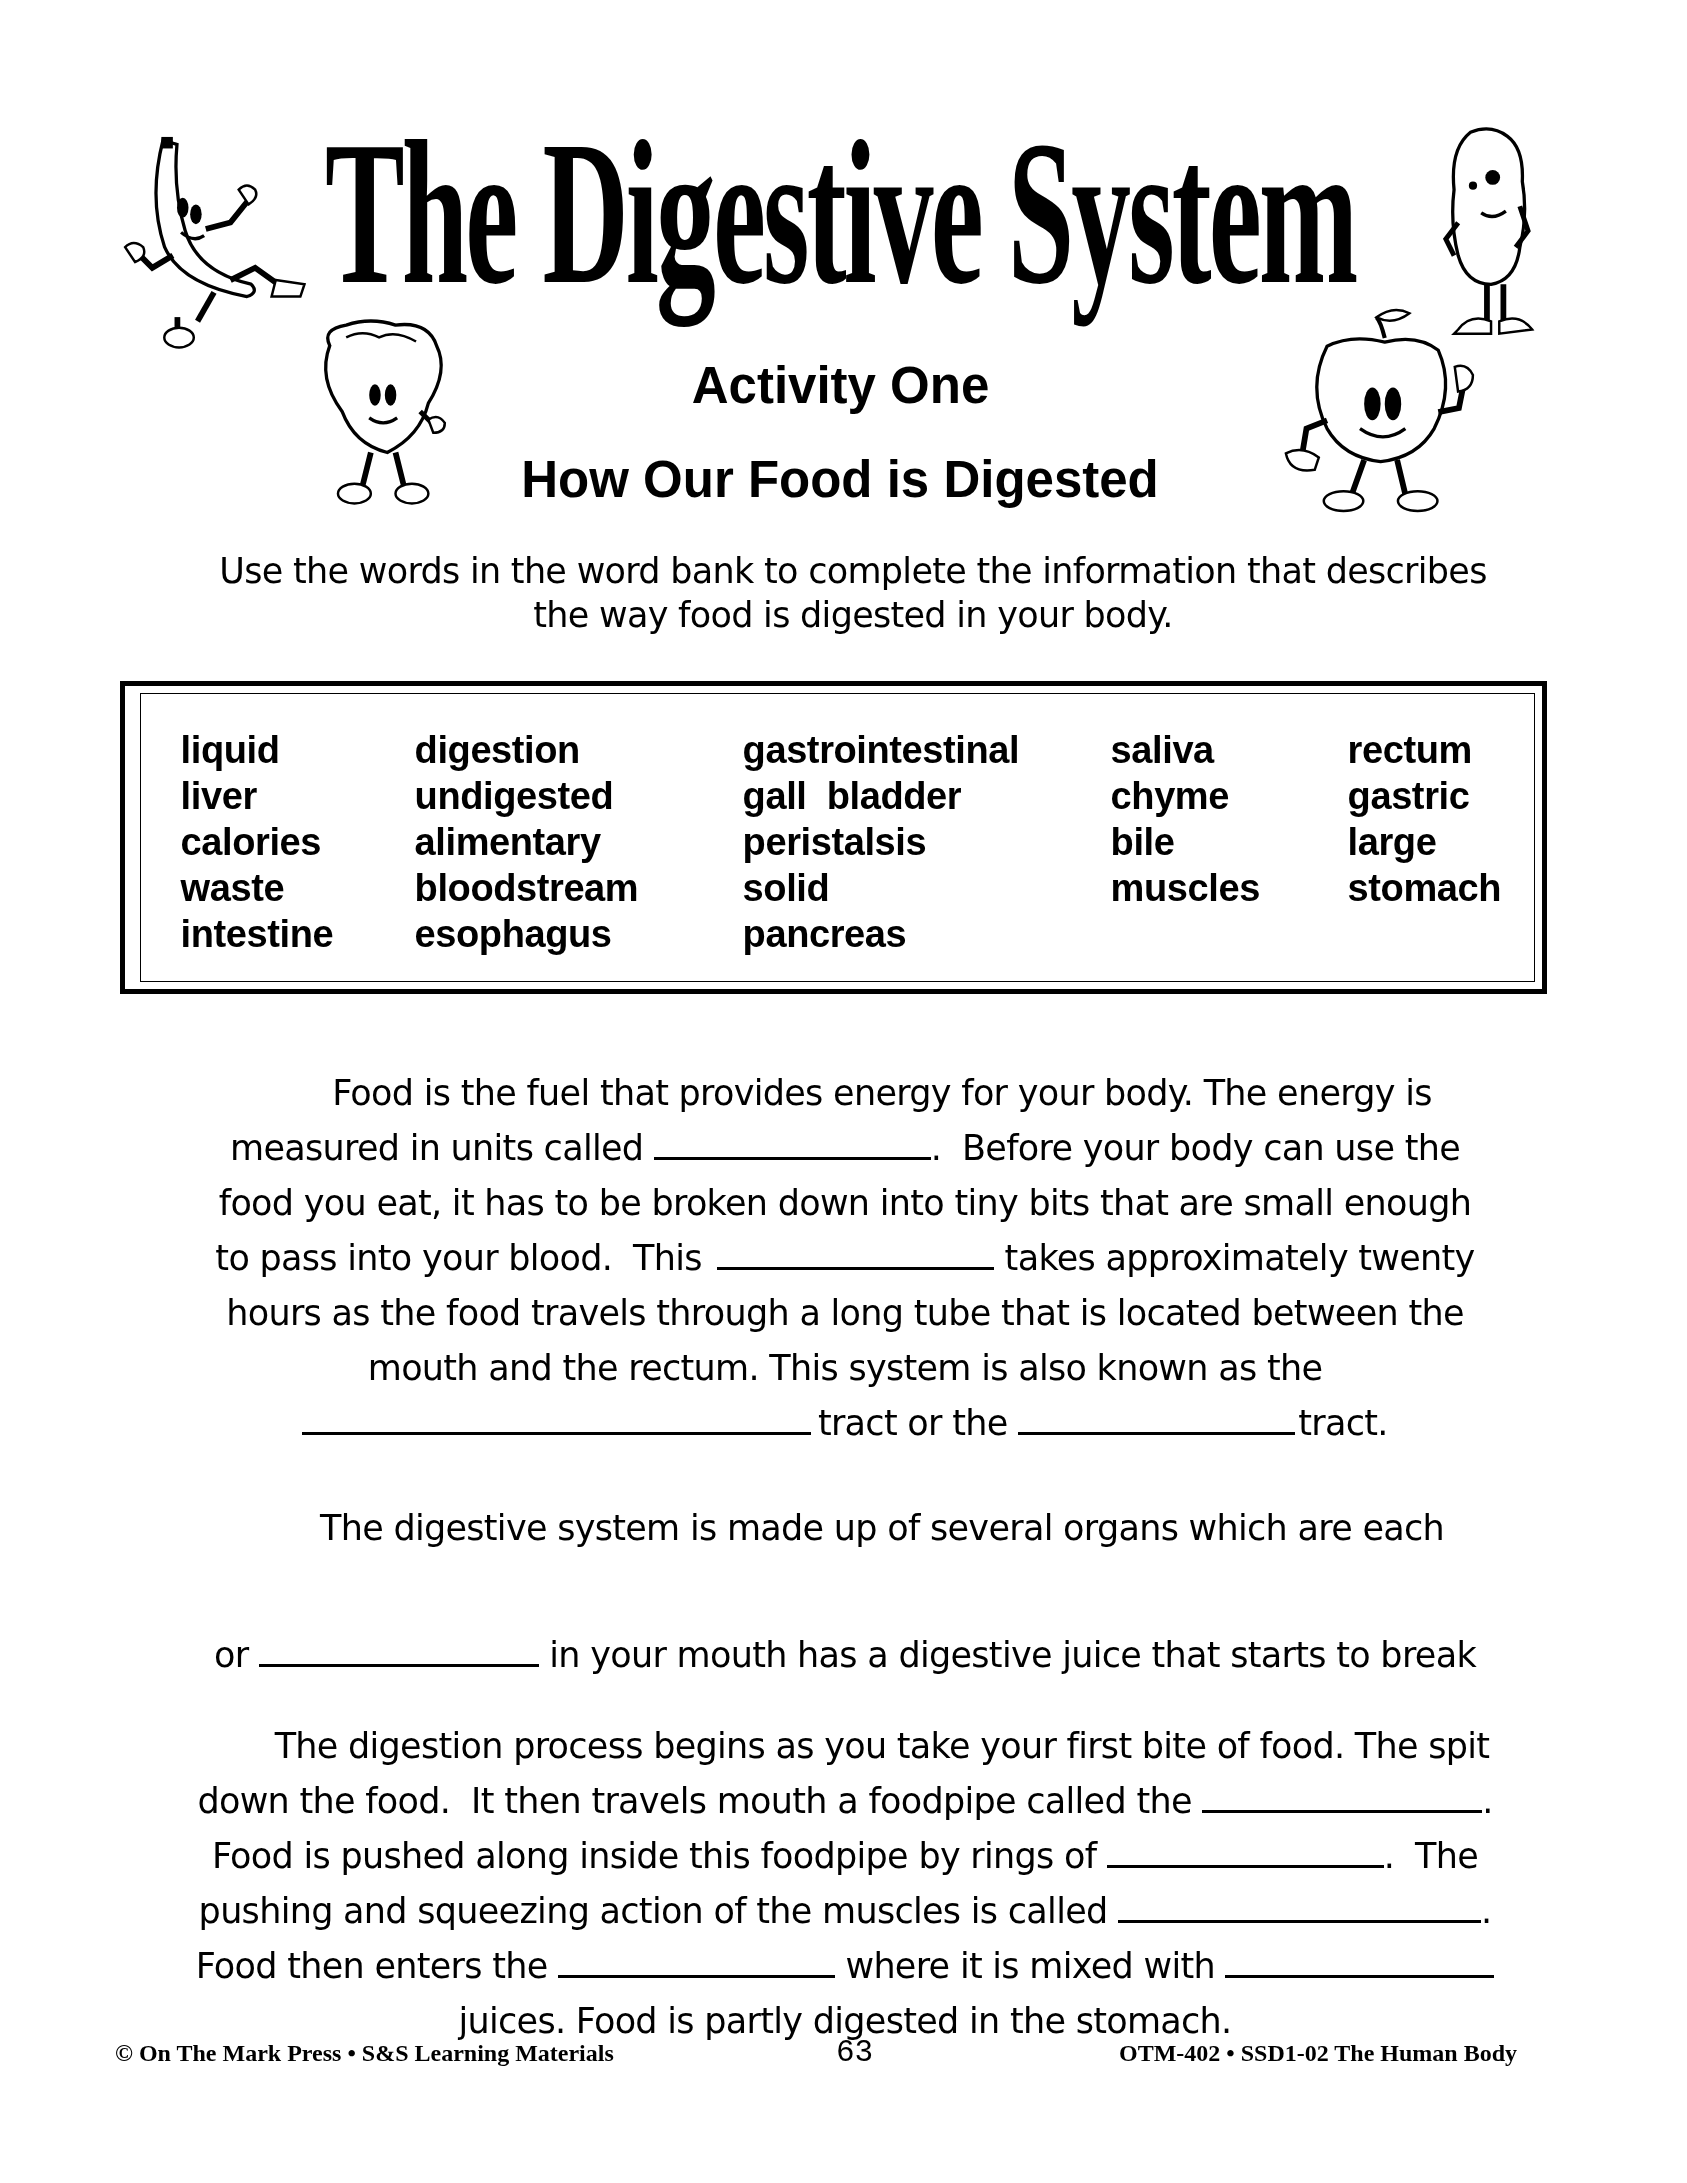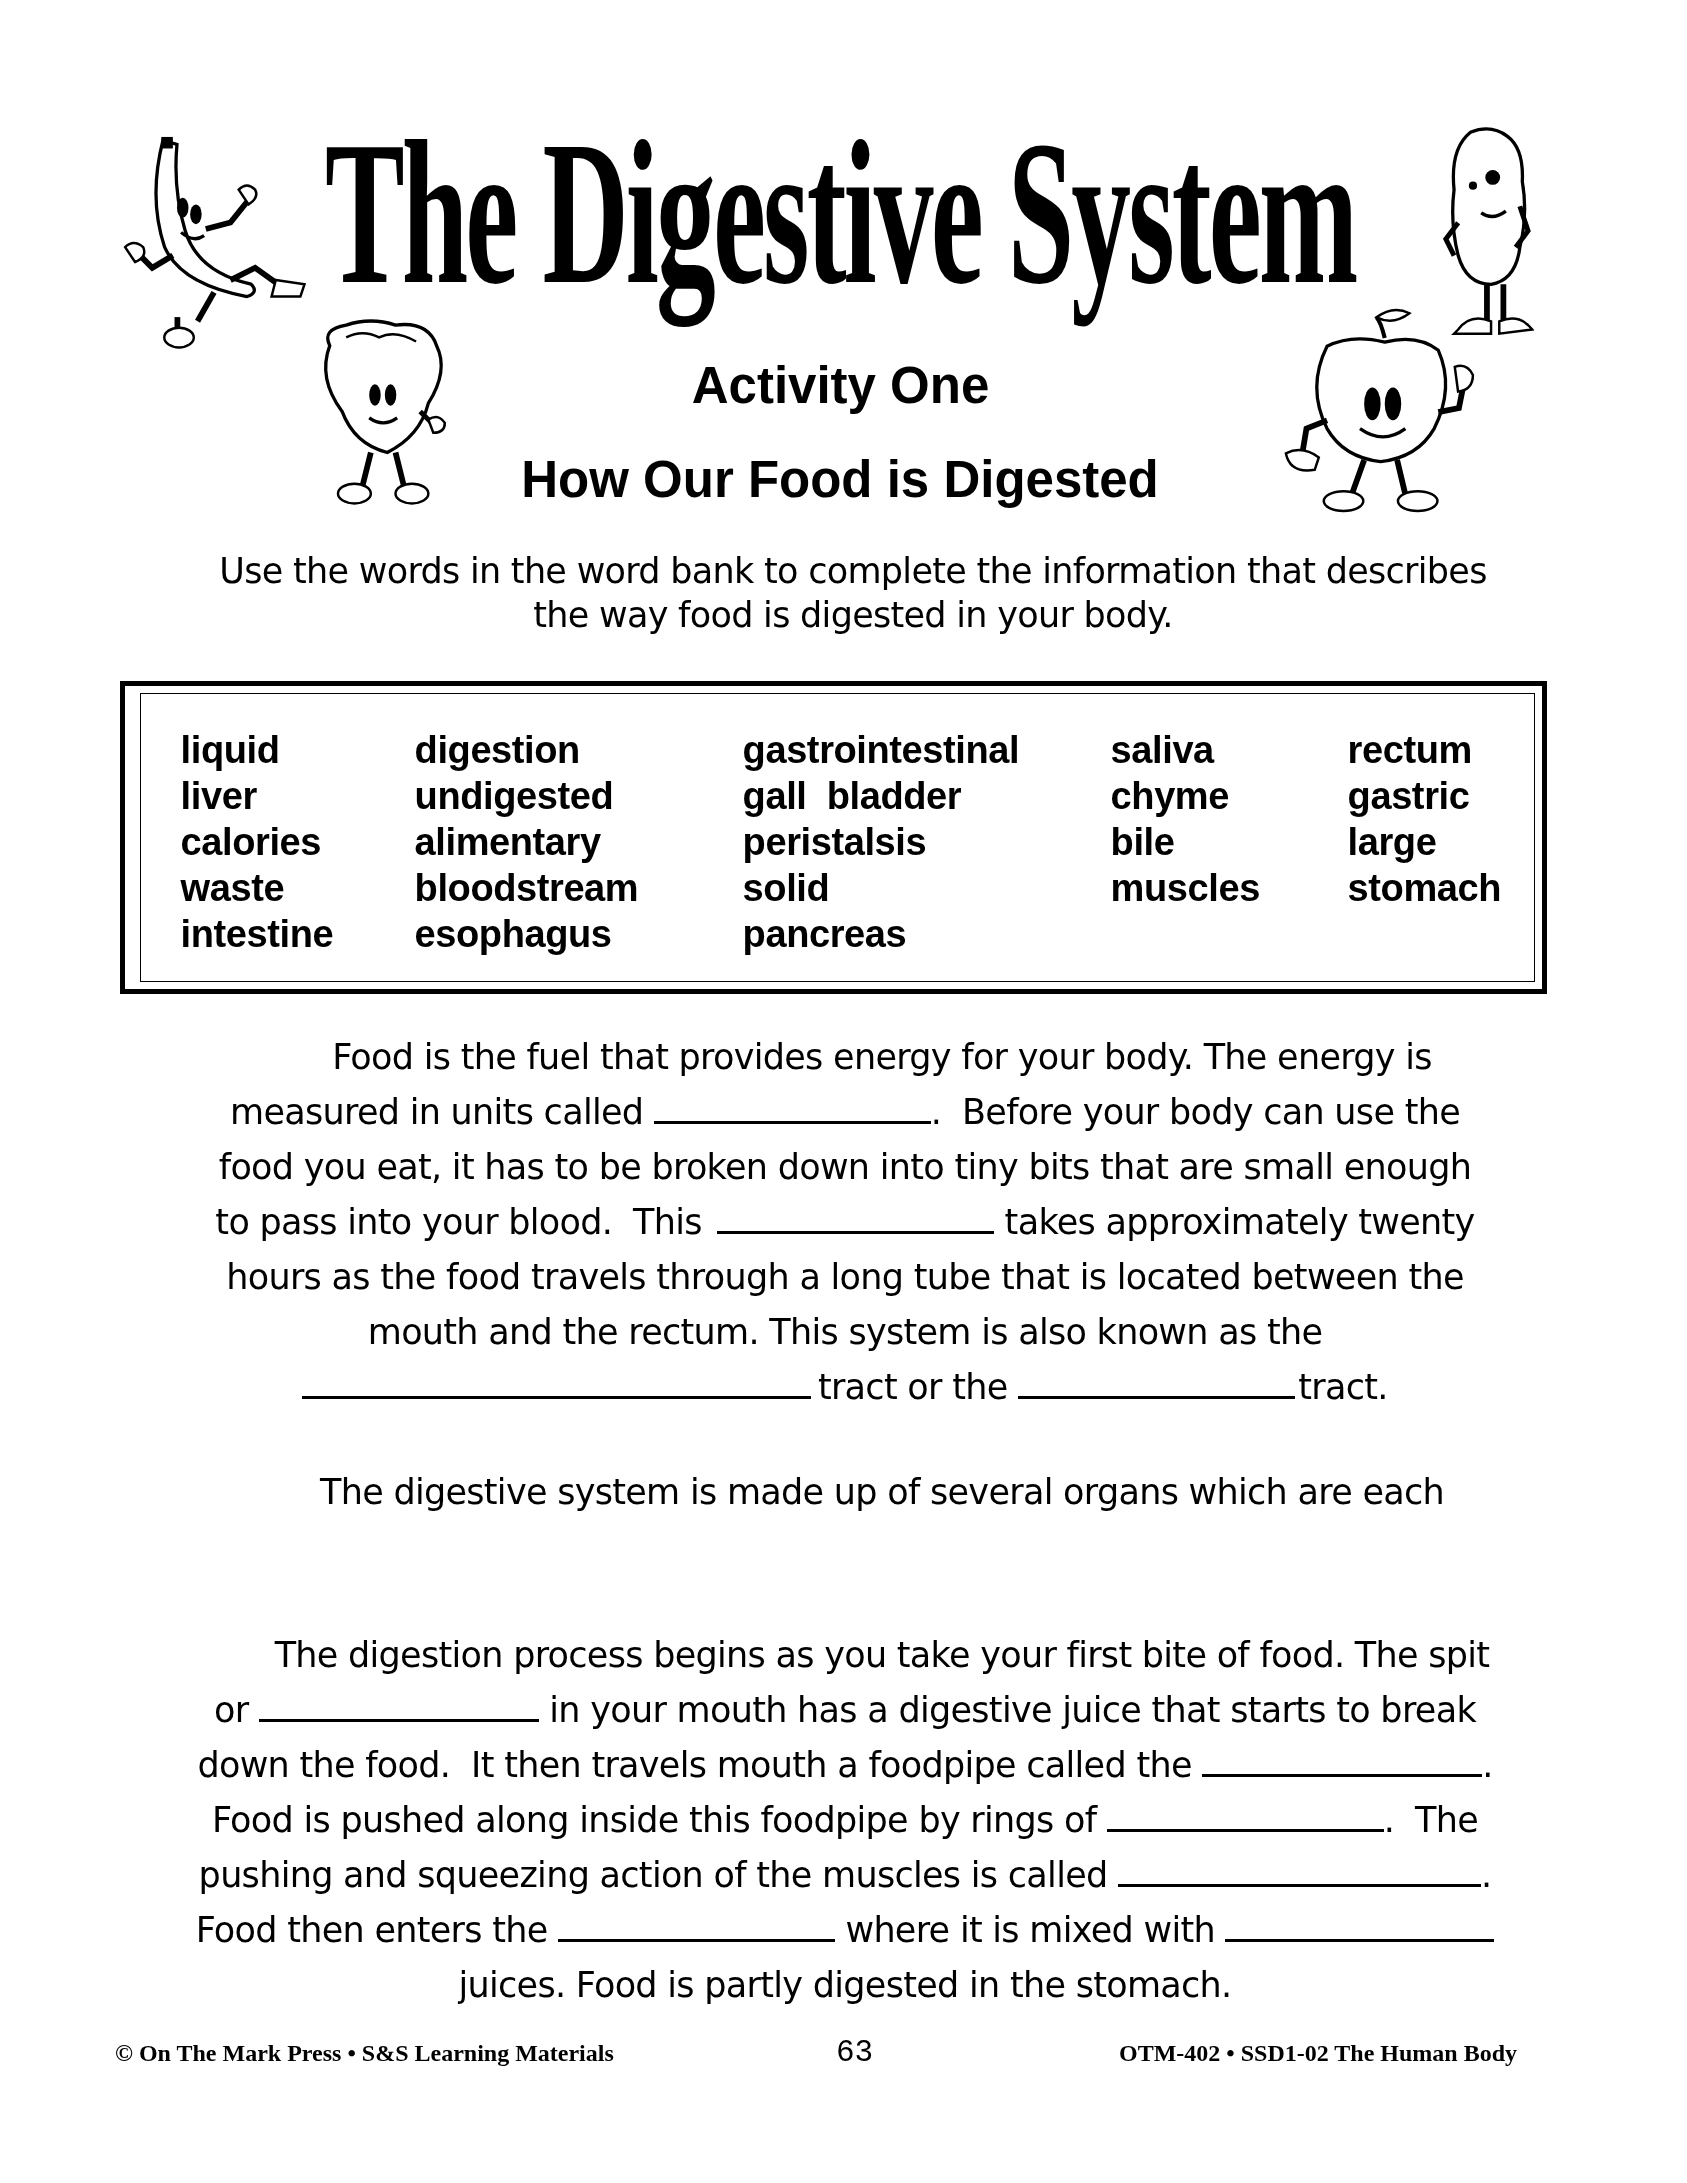--- a/index.html
+++ b/index.html
@@ -14,21 +14,21 @@
     .subtitle { font-family: "Liberation Sans", sans-serif; font-weight: bold; white-space: nowrap; text-align: center; }
     .activity { left: 577px; top: 356px; width: 527px; font-size: 51px; line-height: 59px; }
     .howfood { left: 461px; top: 450px; width: 758px; font-size: 51px; line-height: 59px; }
     .intro { left: 120px; top: 549px; width: 1466px; font-size: 35px; line-height: 44px; font-family: "DejaVu Sans", sans-serif; letter-spacing: -0.7px; }
     .wordbank-outer { left: 120px; top: 681px; width: 1427px; height: 313px; border: 5.8px solid #000; box-sizing: border-box; }
     .wordbank-inner { position: absolute; left: 6.6px; top: 6.6px; right: 6.6px; bottom: 6.6px; border: 1.6px solid #000; margin-left: 8px; }
     .wb-col { position: absolute; top: 33px; font-family: "Liberation Sans", sans-serif; font-weight: bold; font-size: 38px; line-height: 46px; letter-spacing: -0.4px; }
     .wb-word { display: block; white-space: nowrap; }
     .para { left: 120px; width: 1450px; font-size: 35px; line-height: 55px; letter-spacing: -0.7px; font-family: "DejaVu Sans", sans-serif; }
     .line { display: block; white-space: nowrap; height: 55px; text-align: center; }
-    .indent { padding-left: 74px; }
+    .indent { padding-left: 74px; margin-top: 36px; }
     .blank { display: inline-block; border-bottom: 3.3px solid #000; height: 30px; vertical-align: baseline; }
     .footer { top: 2040px; font-family: "Liberation Serif", serif; font-weight: bold; font-size: 24px; white-space: nowrap; }
     .pagenum { top: 2035px; left: 817px; font-family: Liberation Mono, monospace; font-size: 31px; margin-left: 19px; }
     svg { position: absolute; overflow: visible; }
   </style>
 </head>
 <body>
 
 <div class="abs title">The Digestive System</div>
 <div class="abs subtitle activity">Activity One</div>
@@ -145,22 +145,22 @@
   <span class="line">hours as the food travels through a long tube that is located between the</span>
   <span class="line">mouth and the rectum.  This system is also known as the</span>
   <span class="line"><span class="blank" style="width:509px;margin-right:6.6px"></span><span style="white-space:pre">tract or the </span><span class="blank" style="width:277px;margin-right:3.3px"></span><span>tract.</span></span>
 </div>
 
 <div class="abs para" style="top:1465px">
   <span class="line indent">The digestive system is made up of several organs which are each</span>
 </div>
 
 <div class="abs para" style="top:1628px">
+  <span class="line"><span style="white-space:pre">or </span><span class="blank" style="width:280px"></span><span style="white-space:pre"> in your mouth has a digestive juice that starts to break</span></span>
   <span class="line indent">The digestion process begins as you take your first bite of food.  The  spit</span>
-  <span class="line"><span style="white-space:pre">or </span><span class="blank" style="width:280px"></span><span style="white-space:pre"> in your mouth has a digestive juice that starts to break</span></span>
   <span class="line"><span style="white-space:pre">down the food.  It then travels mouth a foodpipe called the </span><span class="blank" style="width:280px"></span><span>.</span></span>
   <span class="line"><span style="white-space:pre">Food is pushed along inside this foodpipe by rings of </span><span class="blank" style="width:277px"></span><span style="white-space:pre">.  The</span></span>
   <span class="line"><span style="white-space:pre">pushing and squeezing action of the muscles is called </span><span class="blank" style="width:363px"></span><span>.</span></span>
   <span class="line"><span style="white-space:pre">Food then enters the </span><span class="blank" style="width:277px"></span><span style="white-space:pre"> where it is mixed with </span><span class="blank" style="width:269px"></span></span>
   <span class="line">juices.  Food is partly digested in the stomach.</span>
 </div>
 
 <div class="abs footer" style="left:115px">© On The Mark Press • S&amp;S Learning Materials</div>
 <div class="abs pagenum">63</div>
 <div class="abs footer" style="left:1119px">OTM-402 • SSD1-02 The Human Body</div>

